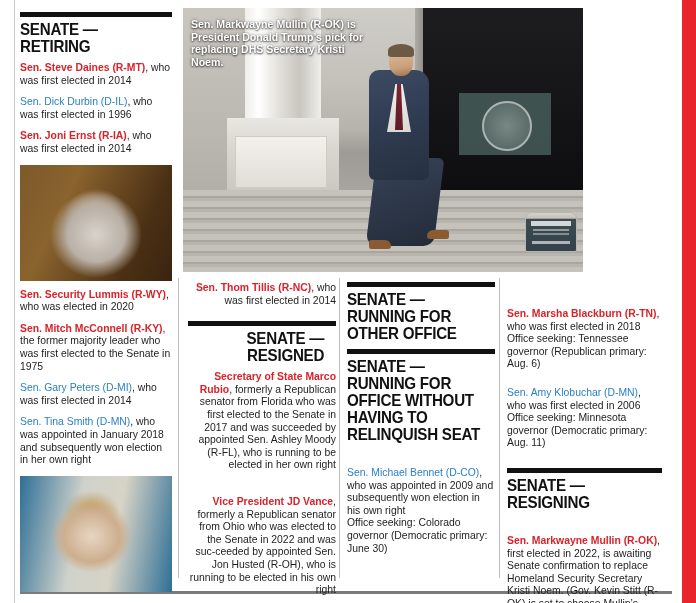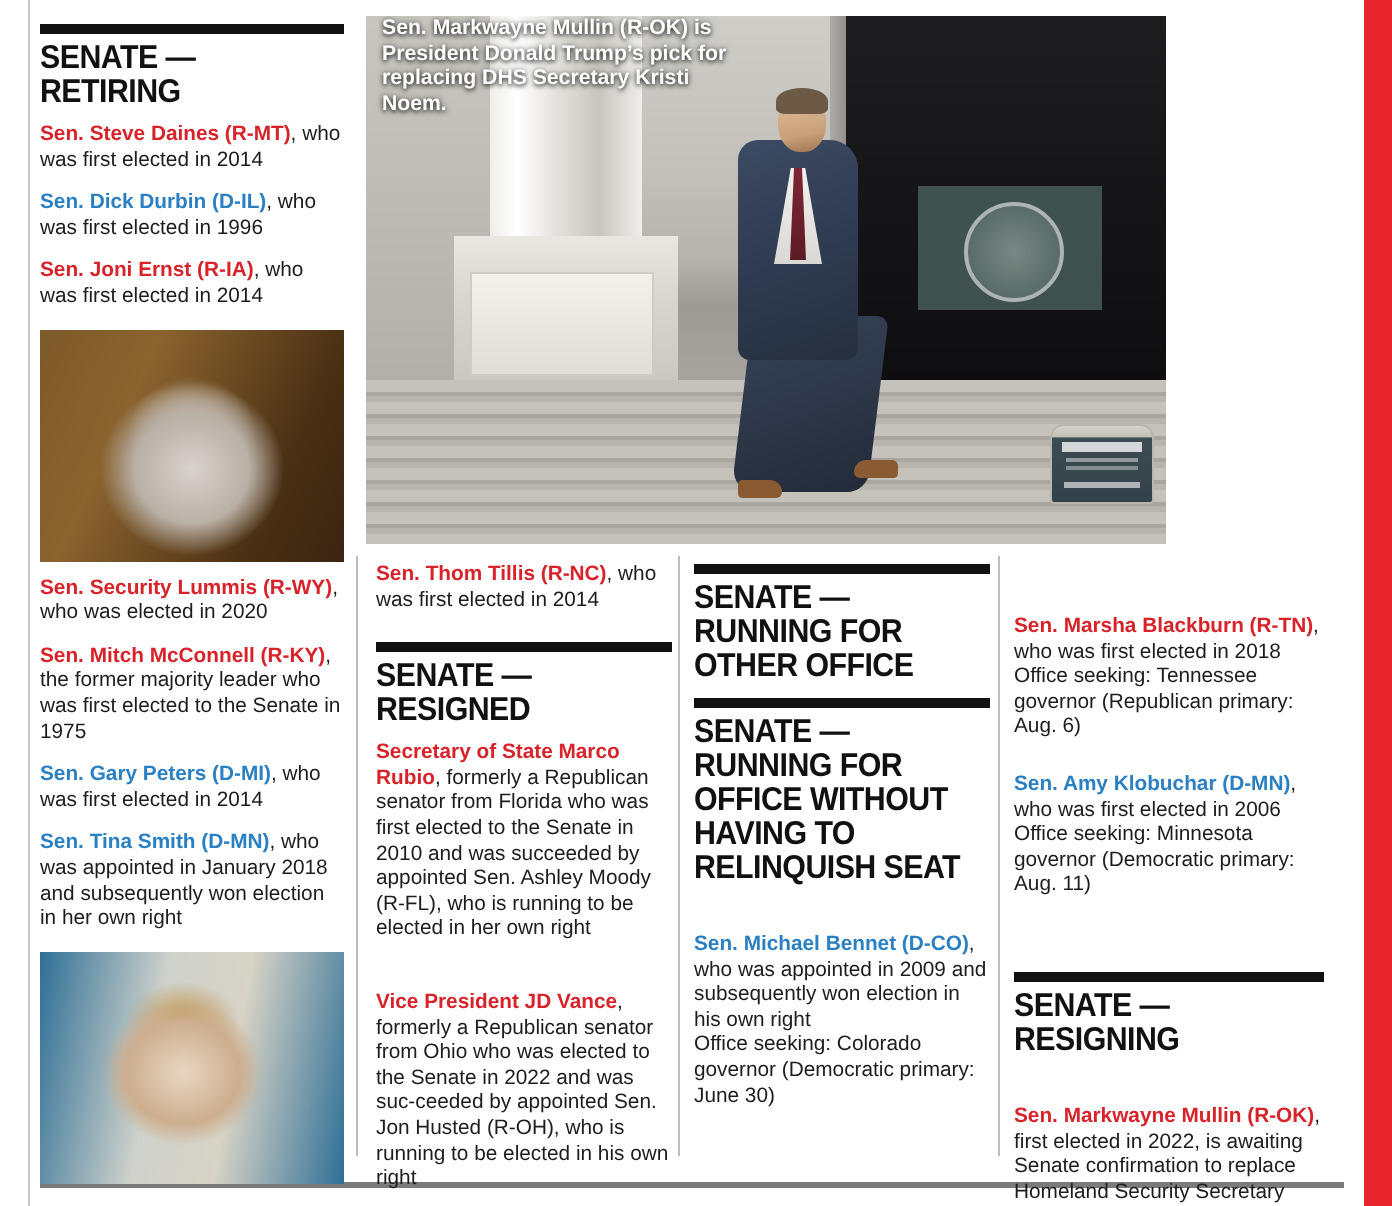--- a/index.html
+++ b/index.html
@@ -74,21 +74,21 @@
     white-space: pre-line;
   }
   p.entry {
     font-size: 10.4px;
     line-height: 12.6px;
     color: #1d1d1d;
     margin: 0 0 9px 0;
   }
   p.entry:last-child { margin-bottom: 0; margin-top: 24px; }
   .nm-r { color: #d8232a; font-weight: bold; }
-  .nm-d { color: #2b80c4; font-weight: bold; }
+  .nm-d { color: #2b80c4; font-weight: normal; }
   .seek { font-weight: normal; color: #1d1d1d; }
 
   
   .col {
     position: absolute;
     box-sizing: border-box;
   }
   .vdiv {
     position: absolute;
     width: 1px;
@@ -260,21 +260,21 @@
     position:absolute; left:7px; top:20px; right:7px; height:2px;
     background: rgba(255,255,255,.38);
   }
   .hero .capsign .l4 {
     position:absolute; left:6px; top:28px; right:6px; height:3px;
     background: rgba(255,255,255,.6);
   }
   .hero-caption {
     position: absolute;
     left: 8px;
-    top: 0;
+    top: 10px;
     width: 184px;
     font-size: 10.6px;
     line-height: 12.6px;
     font-weight: bold;
     color: #ffffff;
     text-shadow: 0 1px 2px rgba(0,0,0,.65), 0 0 3px rgba(0,0,0,.5);
   }
 </style>
 </head>
 <body>
@@ -331,27 +331,27 @@
     <p class="entry"><span class="nm-d">Sen. Gary Peters (D-MI)</span><span>, who was first elected in 2014</span></p>
 
 
     <p class="entry"><span class="nm-d">Sen. Tina Smith (D-MN)</span><span>, who was appointed in January 2018 and subsequently won election in her own right</span></p>
 
     <div class="portrait smith"></div>
   </div>
 
   <div class="vdiv" style="left:178px; top:278px; height:300px;"></div>
 
-  <div class="col" style="left:188px; top:282px; width:148px;">
+  <div class="col" style="left:188px; top:282px; width:148px;text-align:right;">
     <p class="entry" style="margin-bottom:14px;"><span class="nm-r">Sen. Thom Tillis (R-NC)</span><span>, who was first elected in 2014</span></p>
 
     <div class="kicker-bar"></div>
     <h2 class="sec-head">SENATE — RESIGNED</h2>
 
-    <p class="entry"><span class="nm-r">Secretary of State Marco Rubio</span><span>, formerly a Republican senator from Florida who was first elected to the Senate in 2010 and was succeeded by appointed Sen. Ashley Moody (R-FL), who is running to be elected in her own right</span></p>
+    <p class="entry"><span class="nm-r">Secretary of State Marco Rubio</span><span>, formerly a Republican senator from Florida who was first elected to the Senate in 2017 and was succeeded by appointed Sen. Ashley Moody (R-FL), who is running to be elected in her own right</span></p>
 
     <p class="entry"><span class="nm-r">Vice President JD Vance</span><span>, formerly a Republican senator from Ohio who was elected to the Senate in 2022 and was suc-ceeded by appointed Sen. Jon Husted (R-OH), who is running to be elected in his own right</span></p>
   </div>
 
   <div class="vdiv" style="left:339px; top:278px; height:300px;"></div>
 
   <div class="col" style="left:347px; top:282px; width:148px;">
     <div class="kicker-bar"></div>
     <h2 class="sec-head">SENATE — RUNNING FOR OTHER OFFICE</h2>
 
@@ -360,21 +360,21 @@
     <h2 class="sec-head">SENATE — RUNNING FOR OFFICE WITHOUT HAVING TO RELINQUISH SEAT</h2>
 
     <p class="entry"><span class="nm-d">Sen. Michael Bennet (D-CO)</span><span>, who was appointed in 2009 and subsequently won election in his own right</span><br><span class="seek">Office seeking:</span><span> Colorado governor (Democratic primary: June 30)</span></p>
   </div>
 
   <div class="vdiv" style="left:499px; top:278px; height:300px;"></div>
 
   <div class="col" style="left:507px; top:282px; width:155px;">
     <p class="entry" style="margin-bottom:16px;margin-top:26px;"><span class="nm-r">Sen. Marsha Blackburn (R-TN)</span><span>, who was first elected in 2018</span><br><span class="seek">Office seeking:</span><span> Tennessee governor (Republican primary: Aug. 6)</span></p>
 
-    <p class="entry" style="margin-bottom:36px;"><span class="nm-d">Sen. Amy Klobuchar (D-MN)</span><span>, who was first elected in 2006</span><br><span class="seek">Office seeking:</span><span> Minnesota governor (Democratic primary: Aug. 11)</span></p>
+    <p class="entry" style="margin-bottom:18px;"><span class="nm-d">Sen. Amy Klobuchar (D-MN)</span><span>, who was first elected in 2006</span><br><span class="seek">Office seeking:</span><span> Minnesota governor (Democratic primary: Aug. 11)</span></p>
 
     <div class="kicker-bar"></div>
     <h2 class="sec-head">SENATE — RESIGNING</h2>
 
     <p class="entry"><span class="nm-r">Sen. Markwayne Mullin (R-OK)</span><span>, first elected in 2022, is awaiting Senate confirmation to replace Homeland Security Secretary Kristi Noem. (Gov. Kevin Stitt (R-OK) is set to choose Mullin’s Senate replacement for an appointment lasting until noon on Jan. 3, 2027)</span></p>
   </div>
 
 </div>
 
 </body></html>

